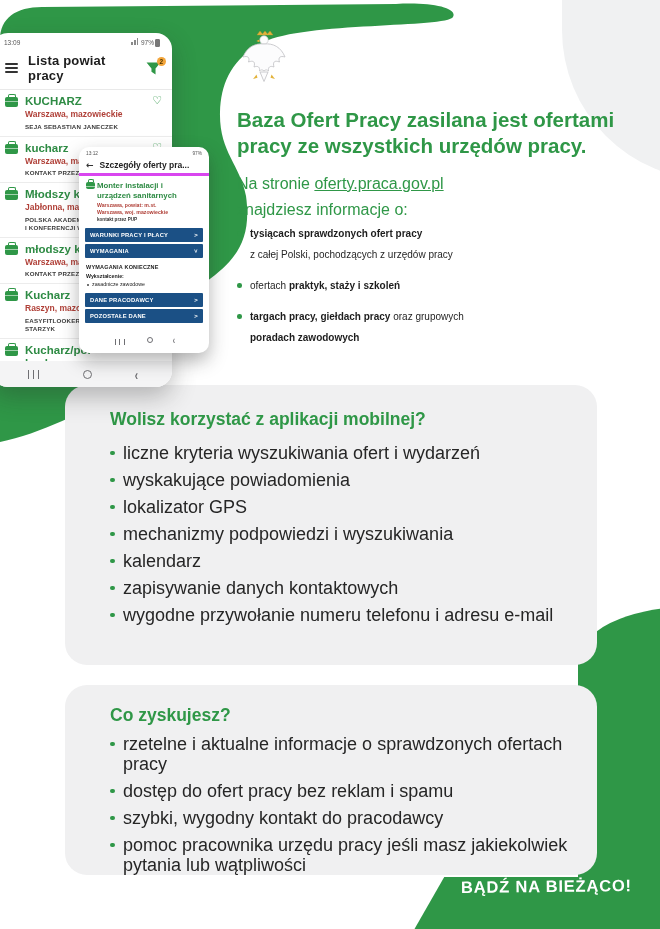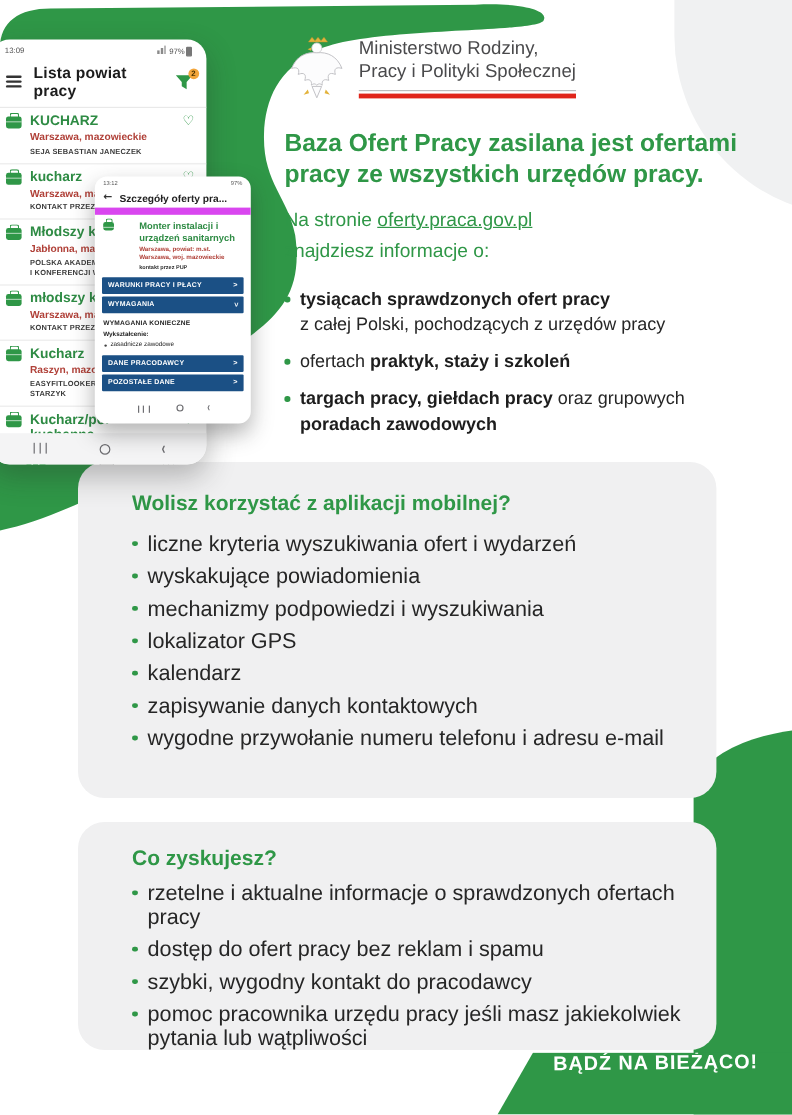--- a/index.html
+++ b/index.html
@@ -22,21 +22,21 @@
   .logo{position:absolute;left:240px;top:28px;display:flex;gap:11px;z-index:1}
   .logo-text{font-size:15.5px;color:#4a4a4c;line-height:19px;padding-top:3px}
   .logo-rule{margin-top:6px;border-top:1px solid #bcbcbe}
   .logo-red{height:3.5px;background:var(--logo-red);margin-top:2px}
 
   
   .intro{position:absolute;left:237px;top:107px;width:420px;z-index:1}
   .intro h1{font-size:20.5px;font-weight:bold;color:var(--green);line-height:26px}
   .intro .sub{font-size:16px;color:var(--green);line-height:26px;margin-top:12px}
   .intro .sub a{color:var(--green);text-decoration:underline}
-  ul.blist{list-style:none;margin-top:16px;font-size:15px;color:var(--text);line-height:21px}
+  ul.blist{list-style:none;font-size:10px;color:var(--text);line-height:21px}
   ul.blist li{position:relative;padding-left:13px;margin-bottom:10px}
   ul.blist li::before{content:"";position:absolute;left:0;top:8px;width:4.5px;height:4.5px;border-radius:50%;background:var(--green)}
   ul.blist b{color:#1d1d1d}
 
   
   .gray-box{position:absolute;left:65px;width:532px;background:var(--box-bg);border-radius:22px;z-index:2;padding:24px 28px 0 45px}
   .box1{top:385px;height:280px}
   .box2{top:685px;height:190px;padding-top:20px}
   .gray-box h3{color:var(--green);font-size:17.5px;font-weight:bold}
   .box-sub{font-size:15px;font-weight:bold;color:#202020;line-height:20px;margin-top:3px;width:472px}
@@ -80,21 +80,21 @@
   .nav-heart{font-size:12px;line-height:13px;color:#9a9a9a;font-family:"DejaVu Sans",sans-serif}
   .androidbar{position:absolute;left:0;right:0;bottom:0;height:26px;background:#f4f4f5;display:flex;align-items:center;justify-content:space-between;padding:0 34px}
   .and-recents i{display:inline-block;width:1.6px;height:9px;background:#6f6f73;margin:0 1.7px}
   .and-home{width:9px;height:9px;border:1.6px solid #6f6f73;border-radius:50%}
   .and-back{color:#6f6f73;font-size:10px;font-weight:bold;transform:scaleY(1.5)}
 
   
   .p2-status{display:flex;justify-content:space-between;align-items:center;padding:4px 7px 0;font-size:4.8px;color:#555}
   .p2-header{display:flex;gap:6px;align-items:center;padding:4px 7px 3px;font-size:8.5px;font-weight:bold;color:#222}
   .p2-back{font-size:9px;color:#333;font-family:"DejaVu Sans",sans-serif;cursor:pointer}
-  .p2-job{display:flex;gap:21px;padding:5px 7px 3px;border-top:6px solid #d946ef}
+  .p2-job{display:flex;gap:2px;padding:5px 7px 3px;border-top:3px solid #d946ef}
   .p2-job .bcase{width:9px;height:7px;margin-top:1px}
   .p2-job .bcase::before{left:2px;width:4px;height:2px;border-width:1px}
   .p2-title{display:block;font-size:7.8px;font-weight:bold;color:#2e8b44;line-height:9.5px;white-space:pre-line}
   .p2-loc{display:block;font-size:5.2px;font-weight:bold;color:var(--red);line-height:6.6px;margin-top:2px;white-space:pre-line}
   .p2-contact{display:block;font-size:4.6px;font-weight:bold;color:#333;margin-top:2px}
   .p2-bar{margin:2.5px 6px;background:var(--navy);color:#fff;font-size:5.8px;font-weight:bold;display:flex;justify-content:space-between;align-items:center;padding:4px 5px;border-radius:1px;letter-spacing:.2px;cursor:pointer}
   .chev{font-size:6px;font-weight:bold}
   .chev.down{display:inline-block;transform:rotate(90deg)}
   .p2-req{padding:1px 7px;font-size:5.3px;color:#222}
   .req-h{font-weight:bold;font-size:5.5px;margin:2.5px 0;letter-spacing:.2px}
@@ -123,26 +123,20 @@
   <header class="logo">
     <svg width="48" height="58" viewBox="0 0 48 58">
       <path d="M17,7 l3,-4 2.5,3 2.5,-3 2.5,3 2.5,-3 3,4 z" fill="#e3b33c" stroke="#b8922a" stroke-width="0.4"></path>
       <circle cx="24" cy="12" r="4.2" fill="#fdfdfd" stroke="#c9c9cc" stroke-width="0.7"></circle>
       <path d="M19.5,11.5 l-3.2,1.6 3,1.1 z" fill="#e3b33c"></path>
       <path d="M24,16 C15,15 7,19 3,29 C8,27.5 10,29.5 8.5,34 C13.5,32 15.5,34 14,39 C18,37.5 20,39 19.5,43 C21,41.5 22.5,41.5 24,43 C25.5,41.5 27,41.5 28.5,43 C28,39 30,37.5 34,39 C32.5,34 34.5,32 39.5,34 C38,29.5 40,27.5 45,29 C41,19 33,15 24,16 Z" fill="#fcfcfd" stroke="#bfbfc3" stroke-width="0.8"></path>
       <path d="M20,44 h8 l-4,9.5 z" fill="#fcfcfd" stroke="#bfbfc3" stroke-width="0.8"></path>
       <path d="M16.5,46.5 l-3.5,4.5 4.5,-1.2 z" fill="#e3b33c"></path>
       <path d="M31.5,46.5 l3.5,4.5 -4.5,-1.2 z" fill="#e3b33c"></path>
     </svg>
-    <div class="logo-text">
-      <div>Ministerstwo Rodziny,</div>
-      <div>Pracy i Polityki Społecznej</div>
-      <div class="logo-rule"></div>
-      <div class="logo-red"></div>
-    </div>
   </header>
 
   <section class="intro">
     <h1>
       <span>Baza Ofert Pracy zasilana jest ofertami</span><br>
       <span>pracy ze wszystkich urzędów pracy.</span>
     </h1>
     <div class="sub">
       <span>Na stronie </span><a href="#">oferty.praca.gov.pl</a><br>
       <span>znajdziesz informacje o:</span>
@@ -160,22 +154,22 @@
         <b>poradach zawodowych</b>
       </li>
     </ul>
   </section>
 
   <section class="gray-box box1">
     <h3>Wolisz korzystać z aplikacji mobilnej?</h3>
     <ul class="glist">
         <li>liczne kryteria wyszukiwania ofert i wydarzeń</li>
         <li>wyskakujące powiadomienia</li>
+        <li>lokalizator GPS</li>
         <li>mechanizmy podpowiedzi i wyszukiwania</li>
-        <li>lokalizator GPS</li>
         <li>kalendarz</li>
         <li>zapisywanie danych kontaktowych</li>
         <li>wygodne przywołanie numeru telefonu i adresu e-mail</li>
       </ul>
   </section>
 
   <section class="gray-box box2">
     <h3>Co zyskujesz?</h3>
     <ul class="glist">
         <li>rzetelne i aktualne informacje o sprawdzonych ofertach pracy</li>

